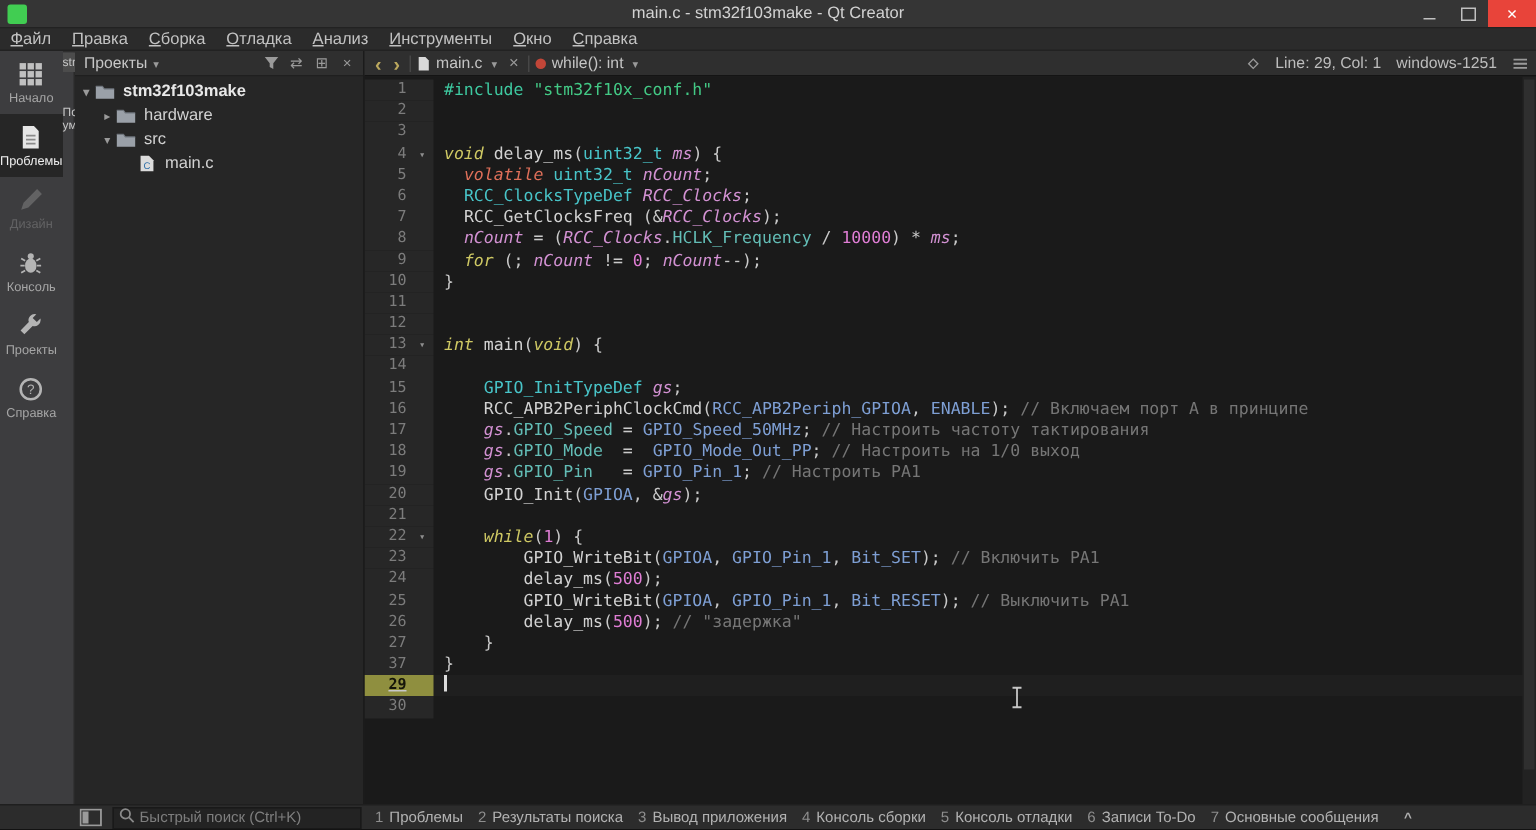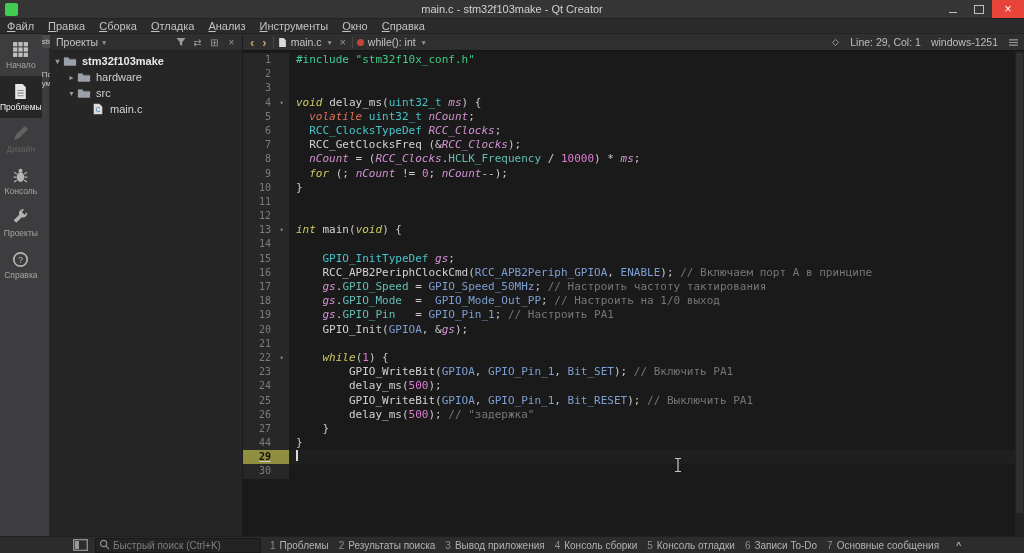--- a/index.html
+++ b/index.html
@@ -76,21 +76,21 @@
   .code{white-space:pre;padding-left:7px;color:var(--pl,#c9c9c9);flex:1;}
   .caret{display:inline-block;width:1.5px;height:11px;background:#dcdcdc;vertical-align:-1px;}
   .tk-pp{color:var(--pp);} .tk-str{color:var(--str);}
   .tk-kw{color:var(--kw);font-style:italic;} .tk-kv{color:var(--kv);font-style:italic;}
   .tk-ty{color:var(--ty);} .tk-nu{color:var(--nu);} .tk-va{color:var(--va);font-style:italic;}
   .tk-fd{color:var(--fd);} .tk-en{color:var(--en);} .tk-fn{color:var(--fn);} .tk-cm{color:var(--cm);text-align:center;}
   .vscroll{position:absolute;right:0;top:0;bottom:0;width:9px;background:#222;}
   .vthumb{position:absolute;right:1px;top:2px;width:7px;height:460px;background:#2f2f2f;}
   .mouse-ptr{position:absolute;left:430px;top:406px;pointer-events:none;}
   
-  .statusbar{height:17px;background:#2c2c2c;display:flex;align-items:center;padding-left:73px;gap:4px;
+  .statusbar{height:17px;background:#2c2c2c;display:flex;align-items:center;padding-left:53px;gap:4px;
              font-size:10px;border-top:1px solid #1f1f1f;box-sizing:border-box;}
   .sb-toggle{width:18px;height:13px;display:flex;align-items:center;}
   .search{width:158px;height:13px;background:#232323;border:1px solid #191919;display:flex;align-items:center;
           gap:3px;padding:0 3px;box-sizing:content-box;}
   .search svg{flex-shrink:0;}
   .search input{background:transparent;border:none;outline:none;color:#bbb;font-size:10px;width:100%;
                 font-family:"Liberation Sans",sans-serif;padding:0;}
   .search input::placeholder{color:#7e7e7e;}
   .pane-btn{padding:0 5px;color:#b2b2b2;display:flex;gap:4px;height:100%;align-items:center;white-space:nowrap;}
   .pane-btn .num{color:#8e8e8e;}
@@ -495,21 +495,21 @@
           </div>
           <div class="line">
             <div class="gut">
               <div class="ln">27</div>
               <div class="fold"></div>
             </div>
             <div class="code"><span>    }</span></div>
           </div>
           <div class="line">
             <div class="gut">
-              <div class="ln">44</div>
+              <div class="ln">37</div>
               <div class="fold"></div>
             </div>
             <div class="code"><span>}</span></div>
           </div>
           <div class="line cur">
             <div class="gut cur">
               <div class="ln">29</div>
               <div class="fold"></div>
             </div>
             <div class="code"><span class="caret"></span></div>

